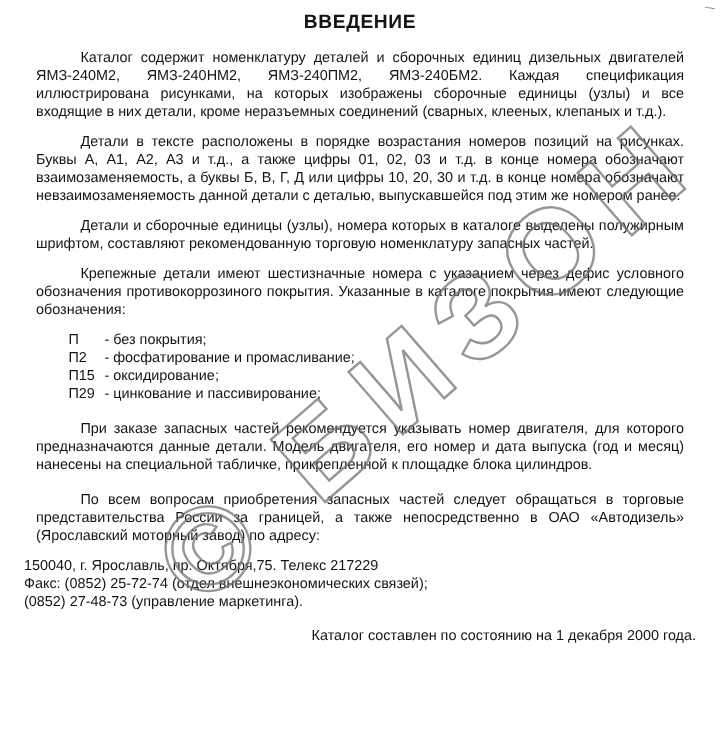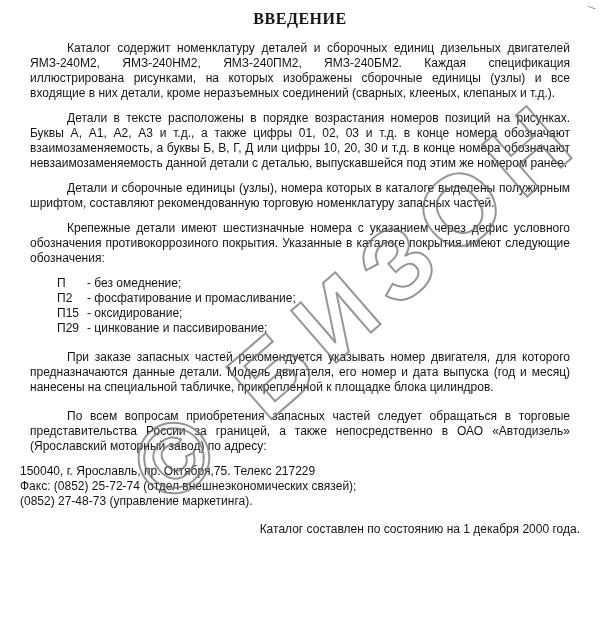--- a/index.html
+++ b/index.html
@@ -15,21 +15,20 @@
     padding: 6px 20px 0 20px;
     overflow: hidden;
     background: #ffffff;
   }
   .title {
     font-size: 16px;
     font-weight: bold;
     text-align: center;
     letter-spacing: 0.5px;
     margin: 4px 0 13px 0;
-    font-family: Liberation Serif, serif;
   }
   .para {
     font-size: 12px;
     line-height: 15px;
     text-align: justify;
     text-indent: 37px;
     margin: 10px;
   }
   .sp { margin-top: 14px; }
   .coatings {
@@ -87,21 +86,21 @@
   <p class="para">Каталог содержит номенклатуру деталей и сборочных единиц дизельных двигателей ЯМЗ-240М2, ЯМЗ-240НМ2, ЯМЗ-240ПМ2, ЯМЗ-240БМ2. Каждая спецификация иллюстрирована рисунками, на которых изображены сборочные единицы (узлы) и все входящие в них детали, кроме неразъемных соединений (сварных, клееных, клепаных и т.д.).</p>
 
   <p class="para">Детали в тексте расположены в порядке возрастания номеров позиций на рисунках. Буквы А, А1, А2, А3 и т.д., а также цифры 01, 02, 03 и т.д. в конце номера обозначают взаимозаменяемость, а буквы Б, В, Г, Д или цифры 10, 20, 30 и т.д. в конце номера обозначают невзаимозаменяемость данной детали с деталью, выпускавшейся под этим же номером ранее.</p>
 
   <p class="para">Детали и сборочные единицы (узлы), номера которых в каталоге выделены полужирным шрифтом, составляют рекомендованную торговую номенклатуру запасных частей.</p>
 
   <p class="para">Крепежные детали имеют шестизначные номера с указанием через дефис условного обозначения противокоррозиного покрытия. Указанные в каталоге покрытия имеют следующие обозначения:</p>
 
   <div class="coatings">
     <div class="coat-row">
-      <span class="coat-code">П</span><span>- без омеднение;</span>
+      <span class="coat-code">П</span><span>- без покрытия;</span>
     </div>
     <div class="coat-row">
       <span class="coat-code">П2</span><span>- фосфатирование и промасливание;</span>
     </div>
     <div class="coat-row">
       <span class="coat-code">П15</span><span>- оксидирование;</span>
     </div>
     <div class="coat-row">
       <span class="coat-code">П29</span><span>- цинкование и пассивирование;</span>
     </div>

